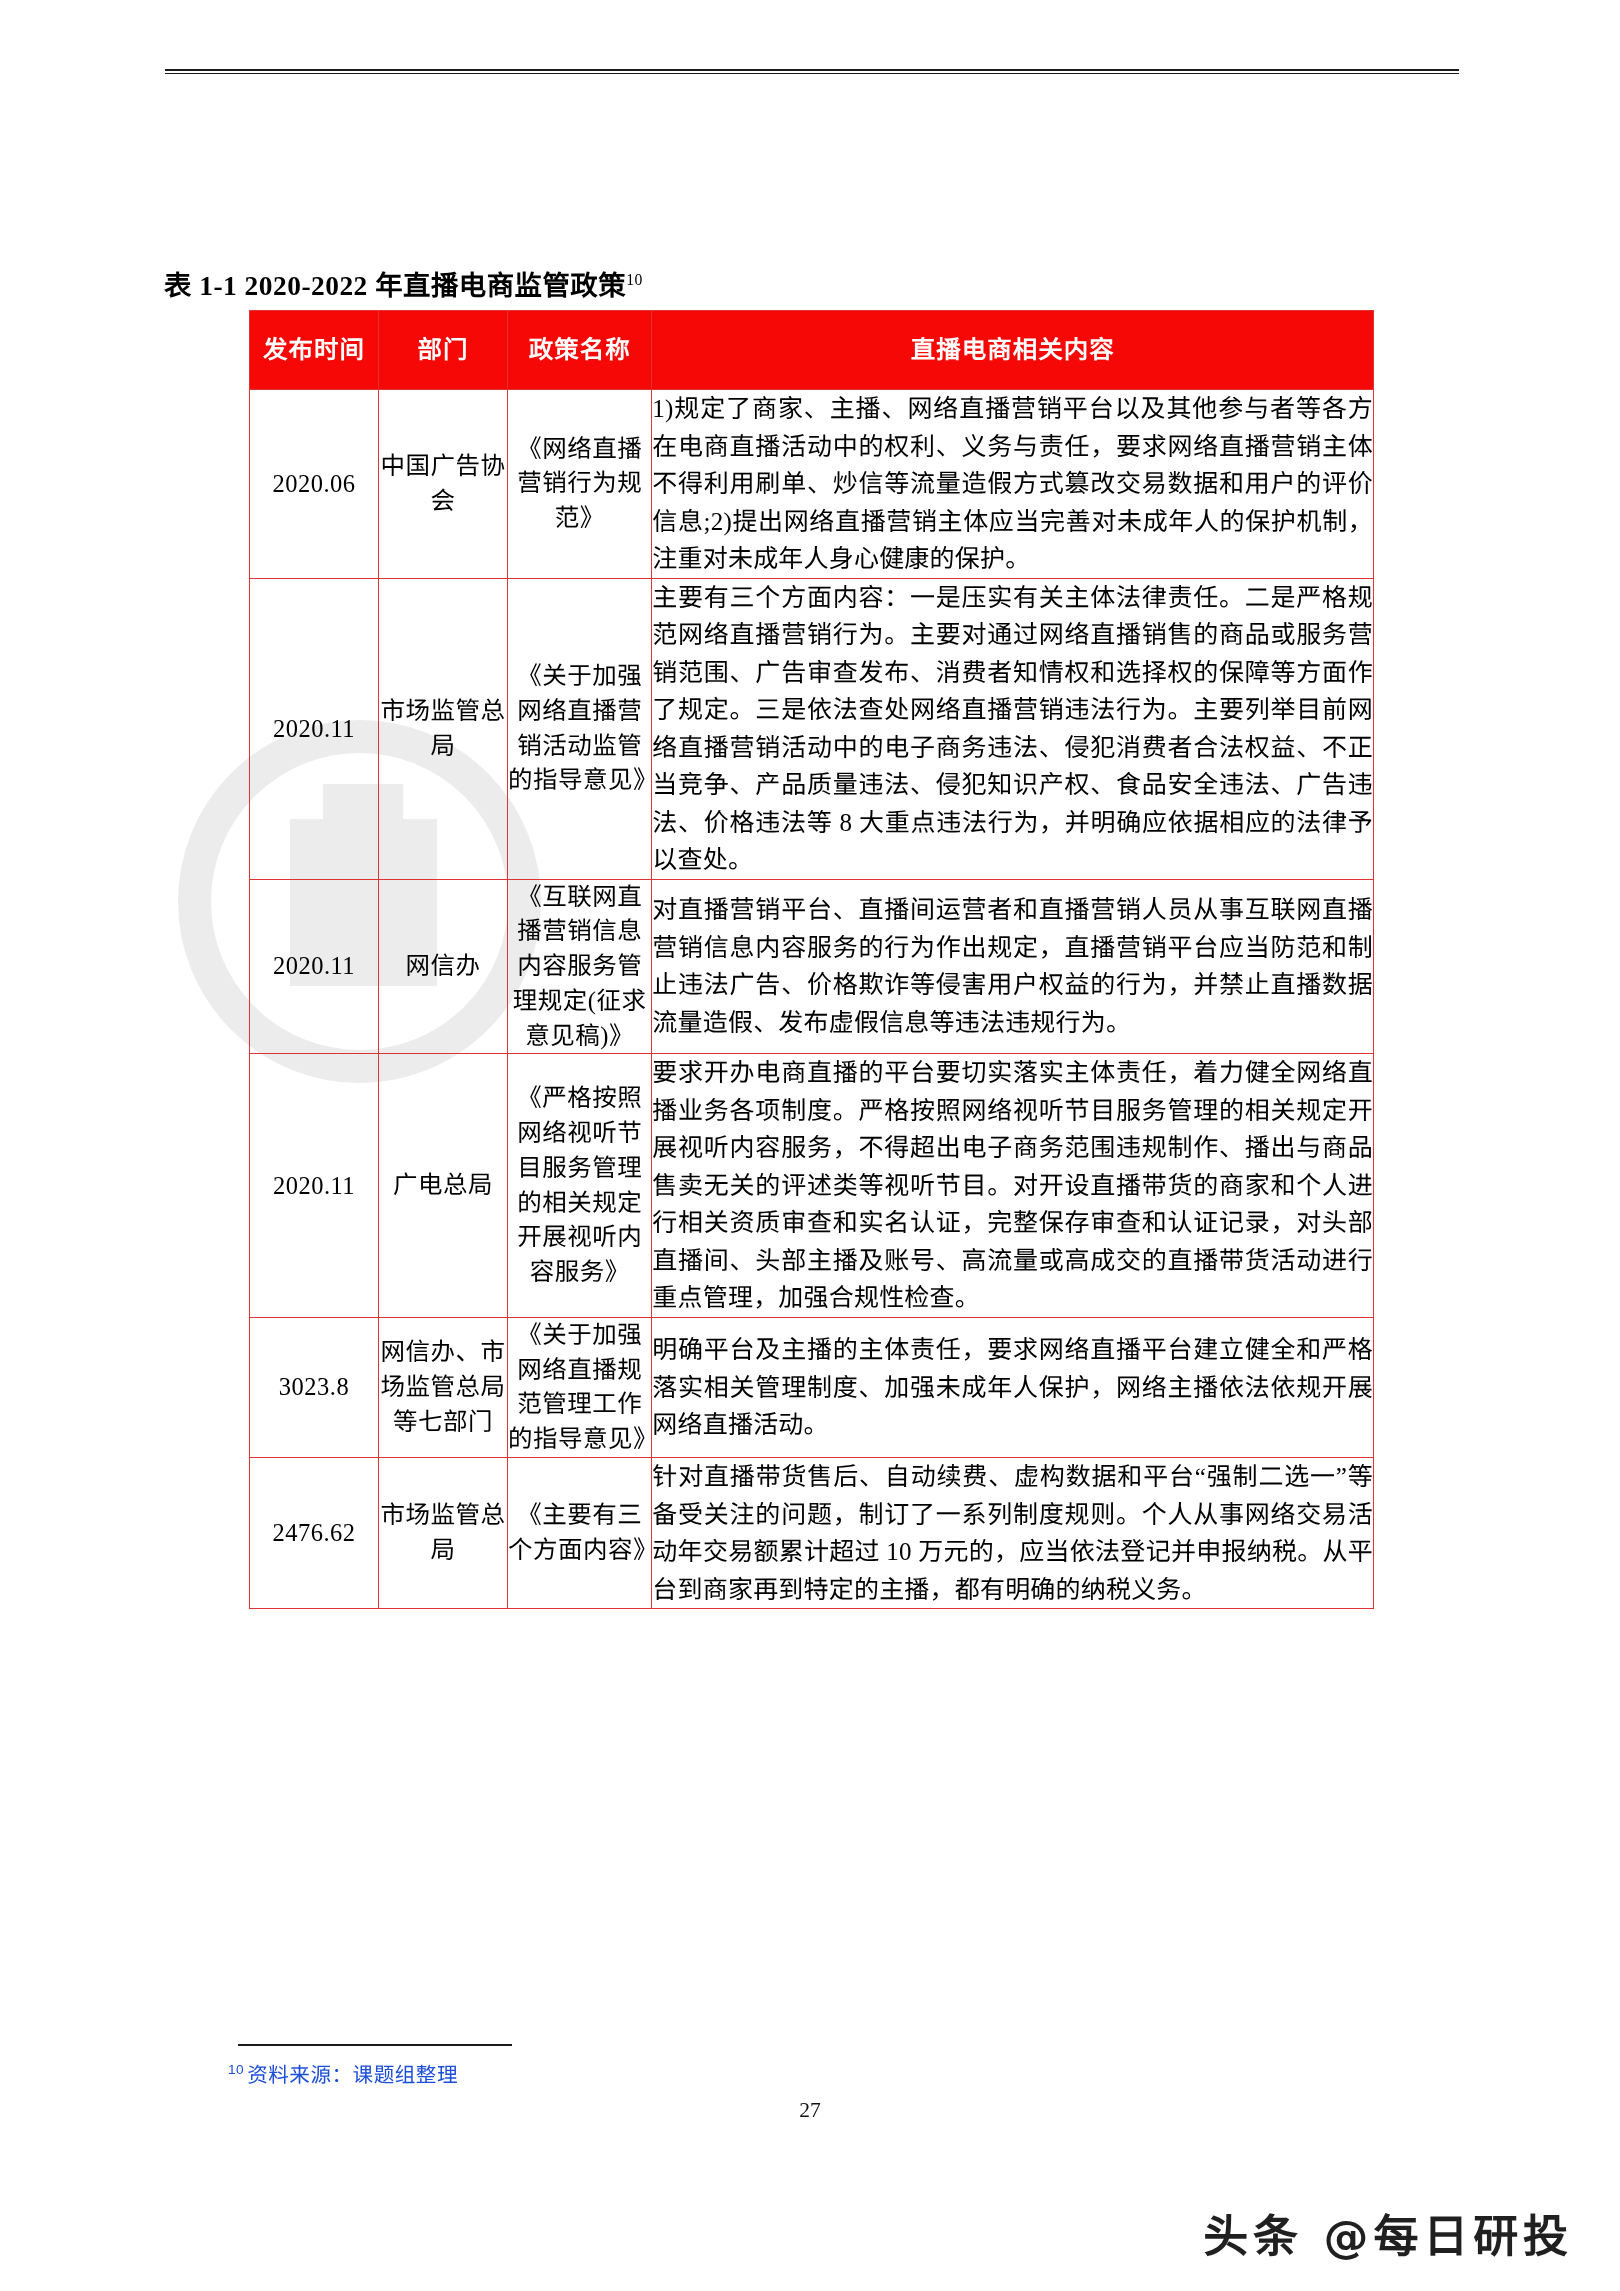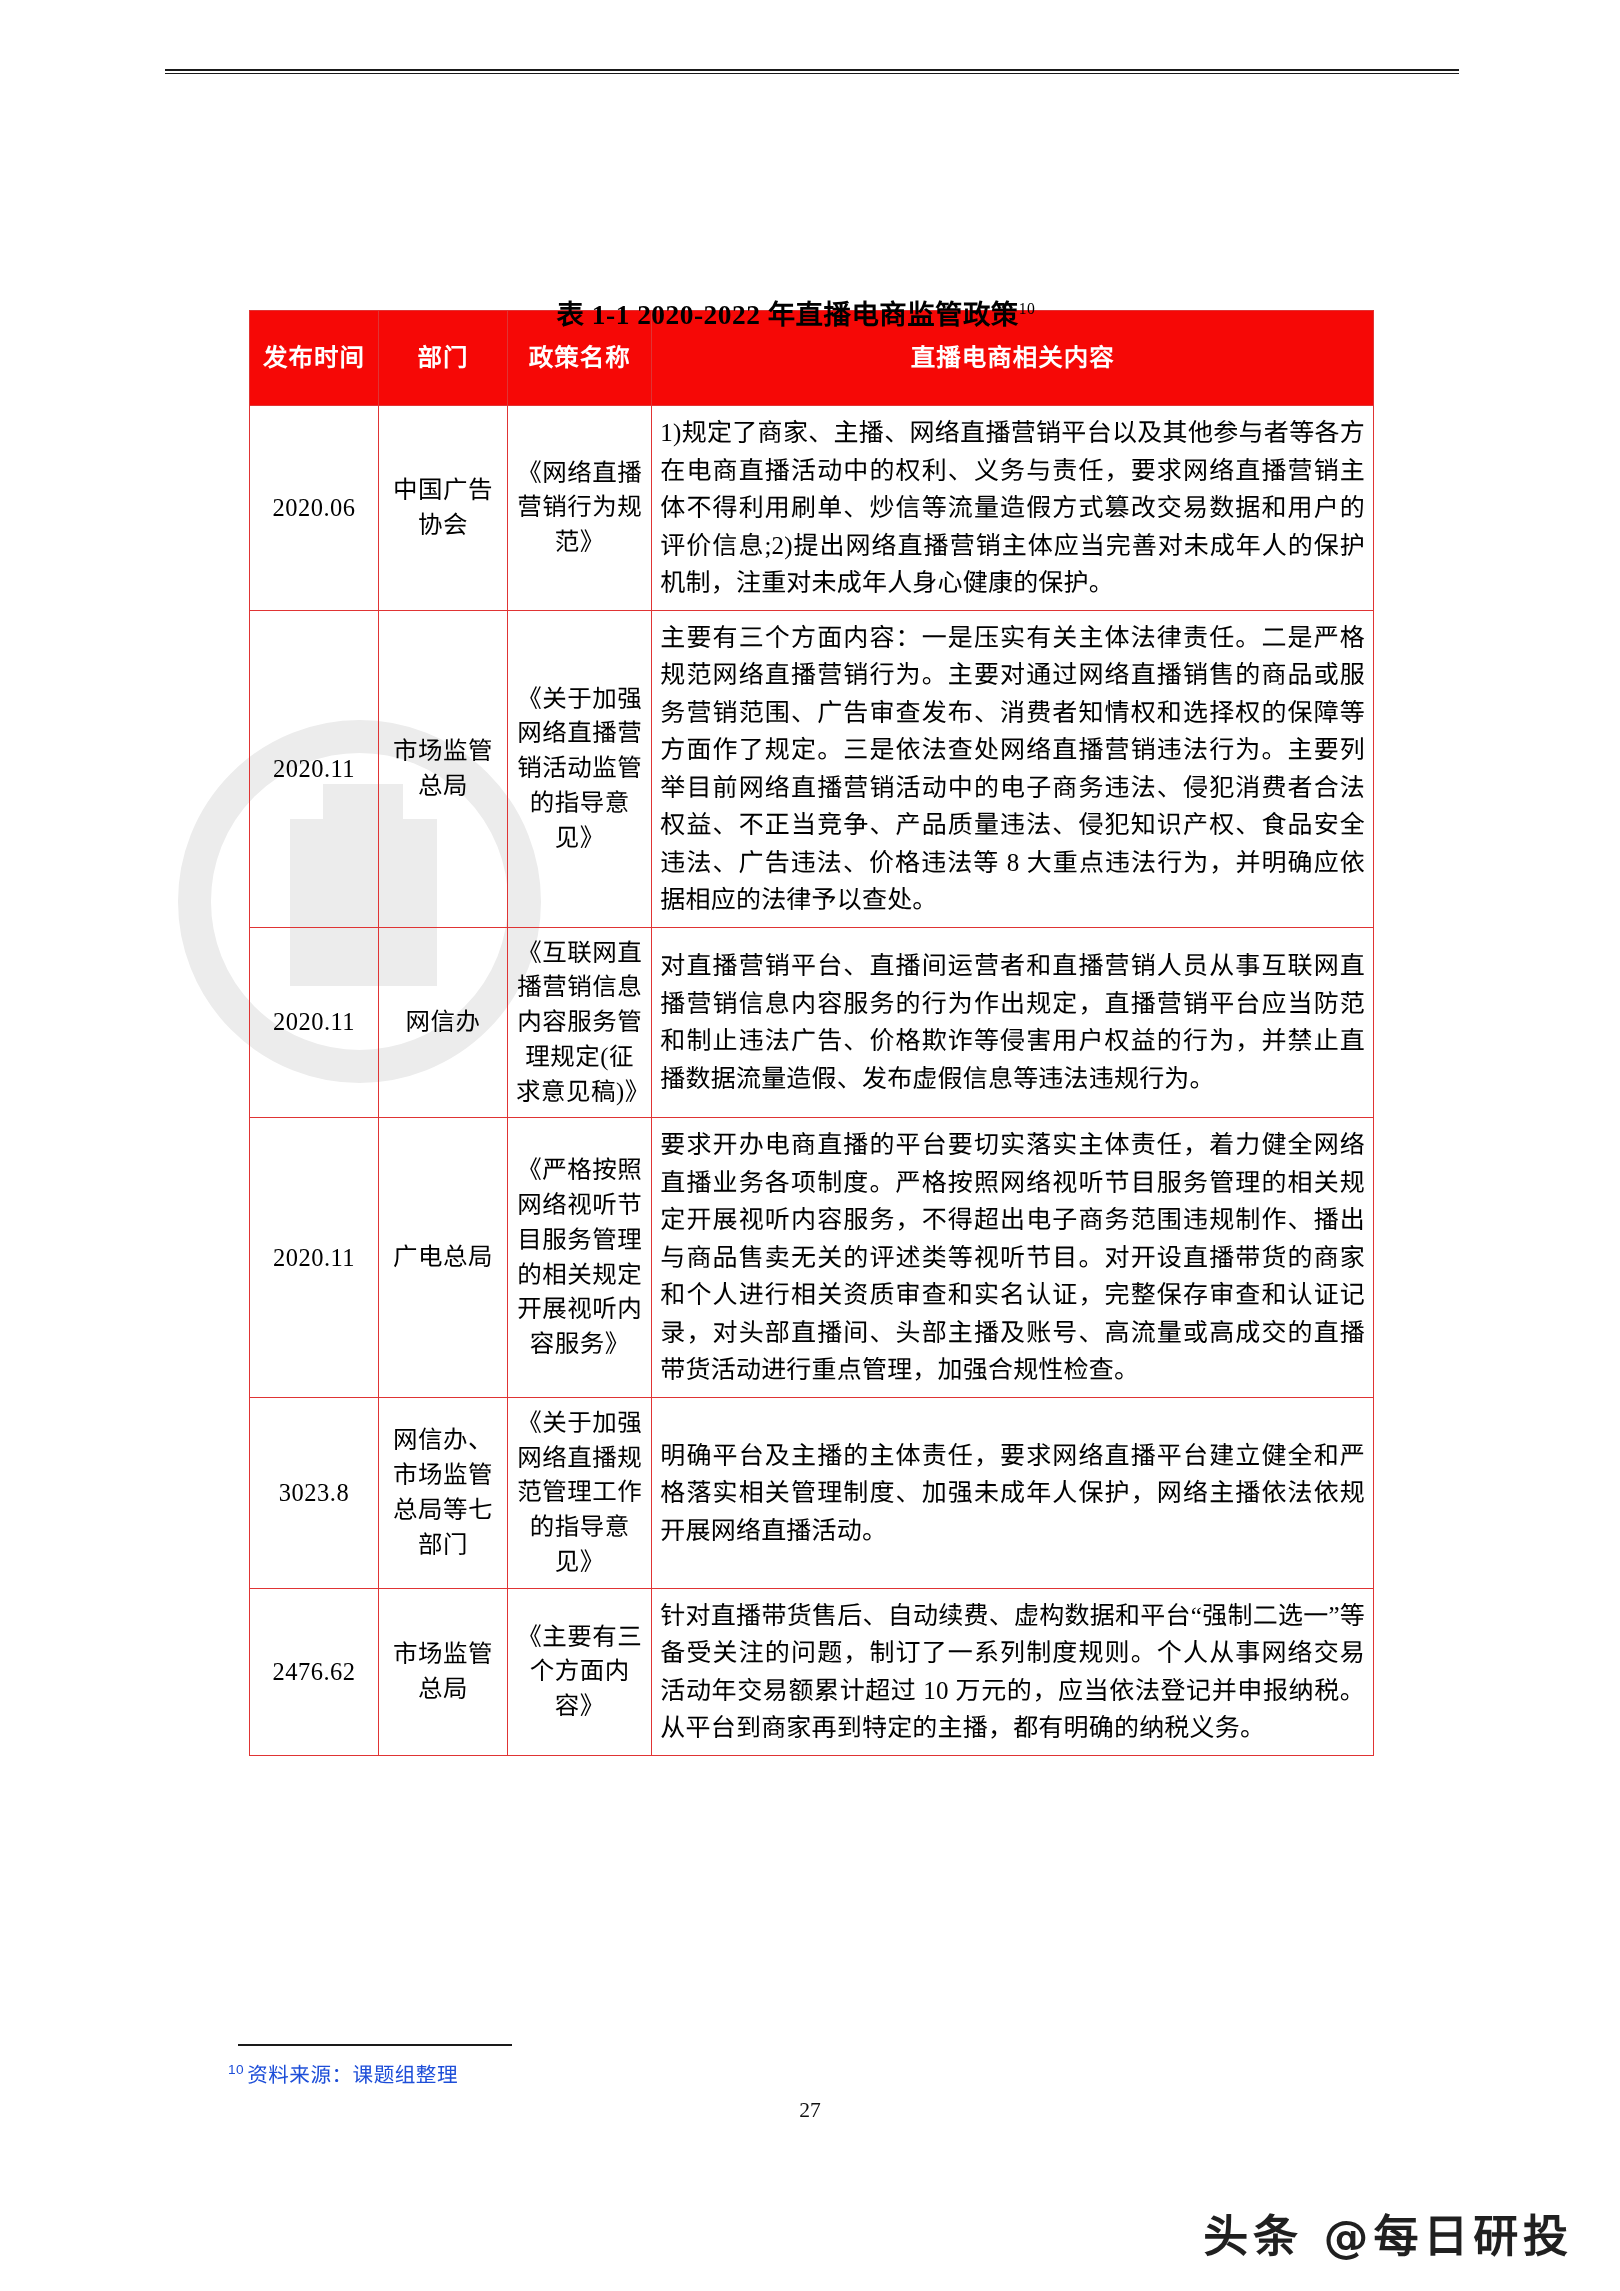--- a/index.html
+++ b/index.html
@@ -71,29 +71,27 @@
     top: 784px;
     width: 80px;
     height: 59px;
     background: #ececec;
     z-index: 0;
   }
 
   
   .caption {
     position: absolute;
-    left: 149px;
+    left: 164px;
     top: 263px;
     width: 1294px;
-    text-align: center;
     font-size: 27.4px;
     font-weight: bold;
     letter-spacing: 0.5px;
     z-index: 3;
-    margin-top: 29px;
   }
   .caption sup {
     font-size: 15.7px;
     font-weight: normal;
     vertical-align: super;
   }
 
   
   .tbl-wrap {
     position: absolute;
@@ -104,21 +102,21 @@
   }
   table.policy {
     border-collapse: collapse;
     width: 1125px;
     table-layout: fixed;
     background: transparent;
   }
   table.policy th,
   table.policy td {
     border: 1.4px solid #e03434;
-    padding: 8px;
+    padding: 0;
     vertical-align: middle;
   }
   thead th {
     background: #f60806;
     color: #ffffff;
     font-size: 24.5px;
     font-weight: bold;
     text-align: center;
     height: 78px;
     line-height: 1.22;

